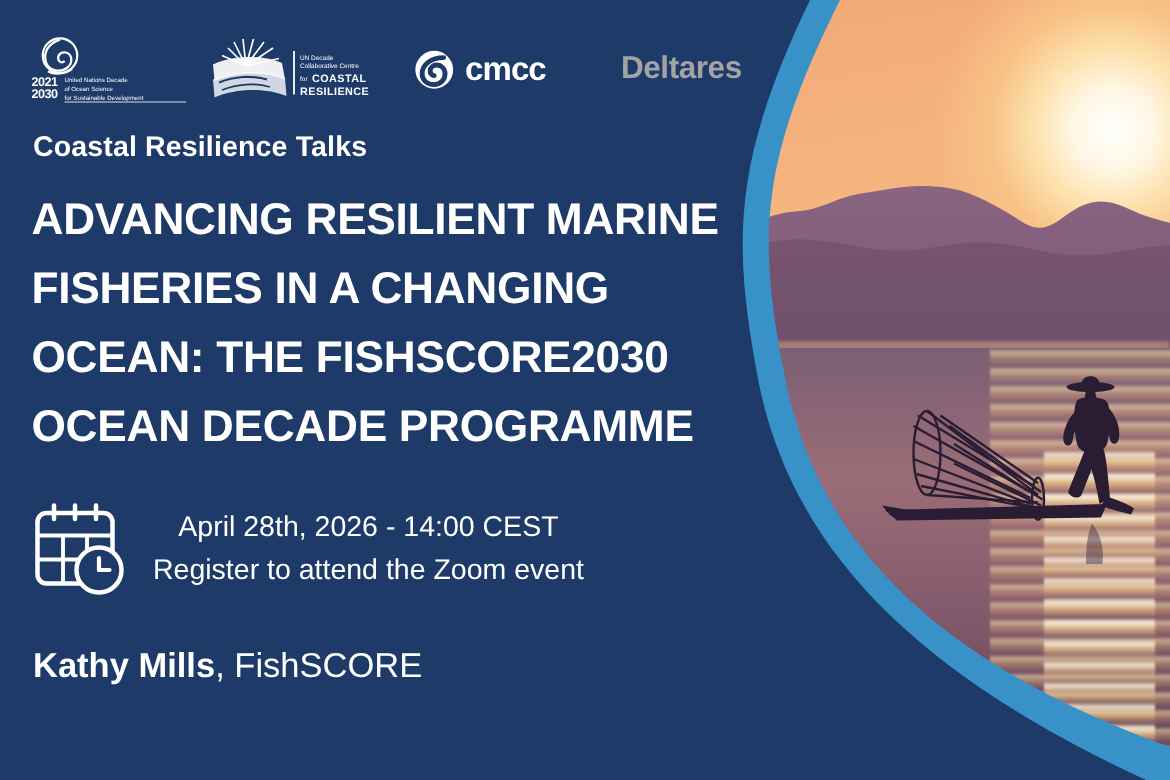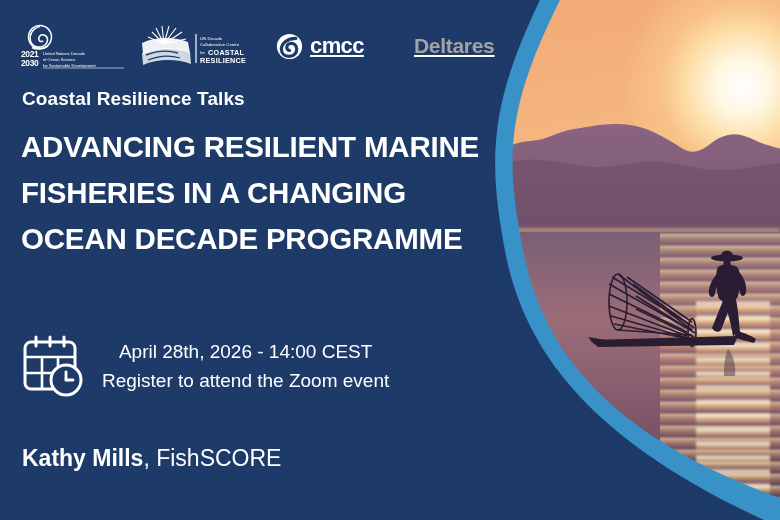--- a/index.html
+++ b/index.html
@@ -124,21 +124,20 @@
     left: 20px;
     width: 480px;
     height: 48px;
     display: flex;
     align-items: center;
     gap: 0;
   }
   .logo {
     display: flex;
     align-items: center;
-    text-decoration: underline;
   }
   .logo-undecade { width: 106px; }
   .logo-dcc { width: 118px; margin-left: 8px; }
   .logo-cmcc { width: 108px; margin-left: 24px; }
   .logo-deltares { margin-left: 30px; }
   .deltares-word {
     font-size: 21px;
     font-weight: bold;
     letter-spacing: -0.3px;
     color: #a3a3a3;
@@ -200,21 +199,21 @@
   }
   .speaker-label {
     font-size: 21px;
     line-height: 30px;
     color: #ffffff;
   }
   .speaker-name-row {
     font-size: 23px;
     line-height: 34px;
     color: #ffffff;
-    margin-top: 17px;
+    margin-top: 2px;
   }
   .speaker-name { font-weight: bold; }
   .speaker-affil { font-weight: normal; }
 </style>
 </head>
 <body>
 
 <div class="poster">
 
   <div class="photo">
@@ -340,20 +339,21 @@
       <div class="logo logo-deltares">
         <span class="deltares-word">Deltares</span>
       </div>
     </div>
 
     <div class="kicker">Coastal Resilience Talks</div>
 
     <div class="title">
       <div>ADVANCING RESILIENT MARINE</div>
       <div>FISHERIES IN A CHANGING</div>
+      <div>OCEAN: THE FISHSCORE2030</div>
       <div>OCEAN DECADE PROGRAMME</div>
     </div>
 
     <div class="event">
       <svg class="cal-icon" viewBox="0 0 62 62">
         <g fill="none" stroke="#ffffff" stroke-width="3" stroke-linecap="round">
           <line x1="14" y1="2" x2="14" y2="11"></line>
           <line x1="28" y1="2" x2="28" y2="11"></line>
           <line x1="42" y1="2" x2="42" y2="11"></line>
         </g>

